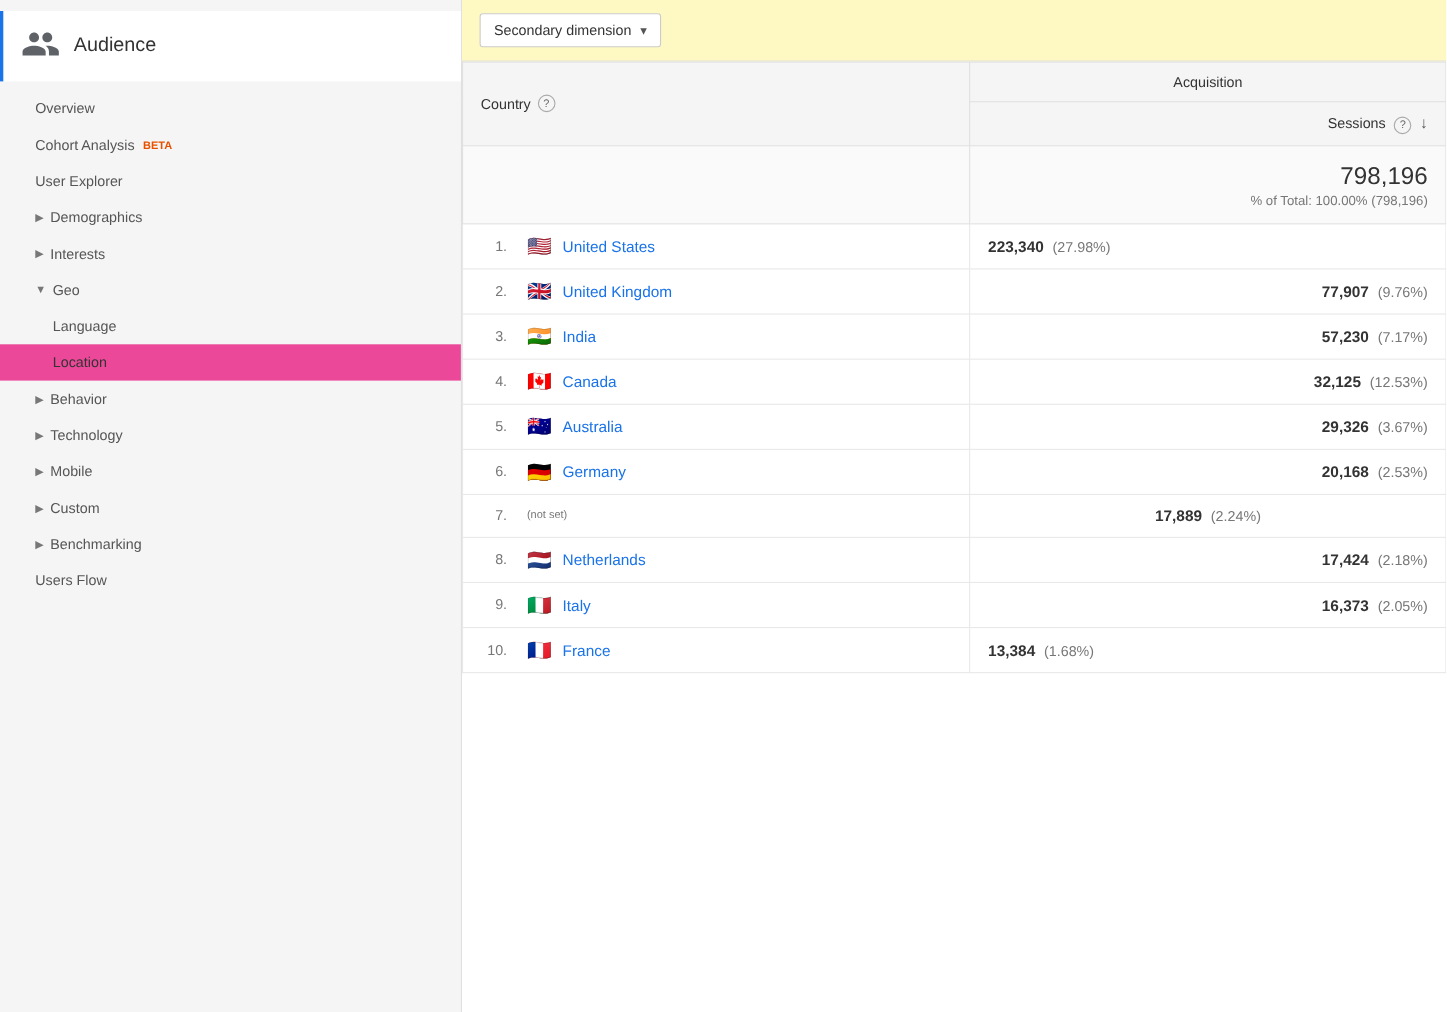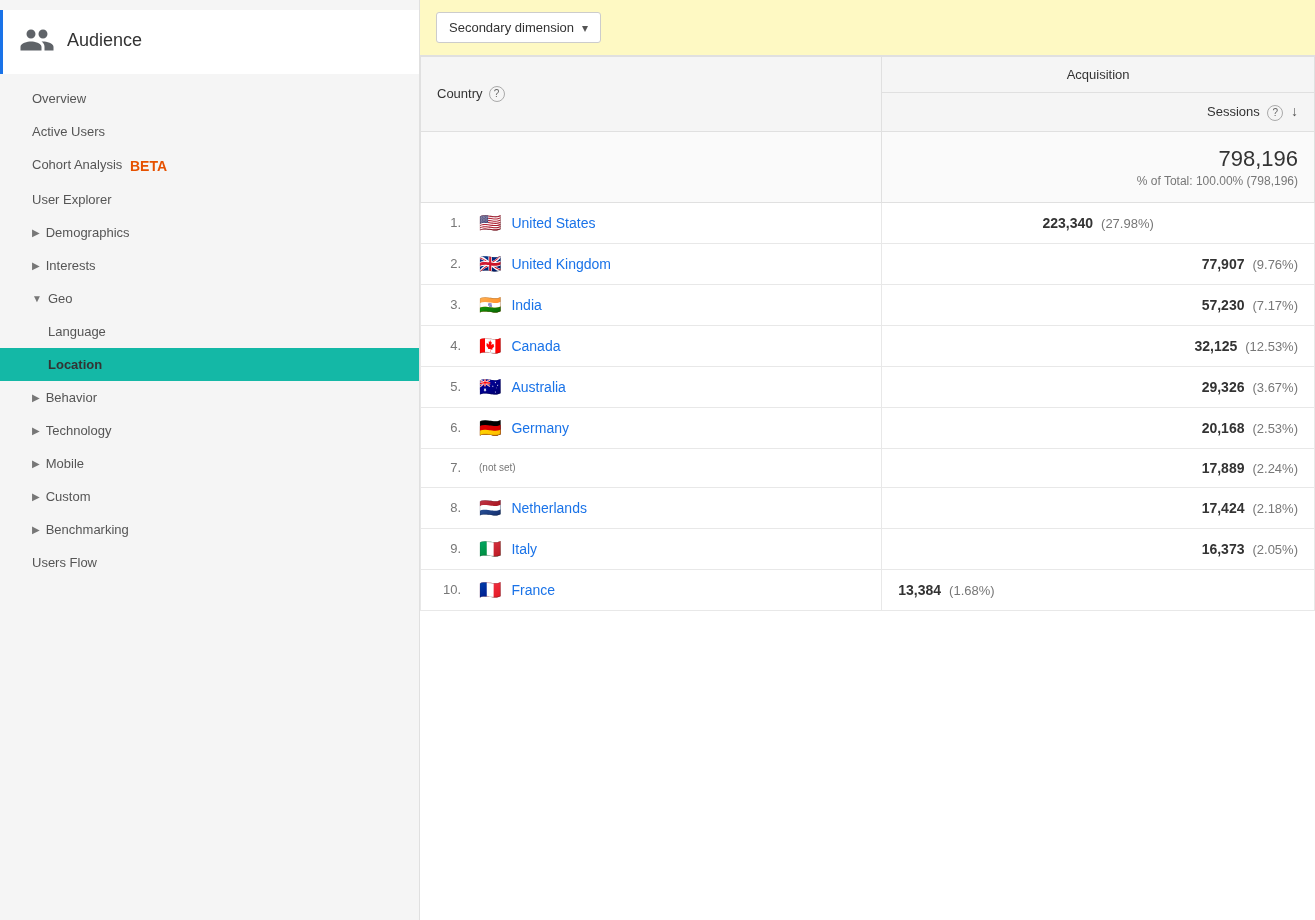--- a/index.html
+++ b/index.html
@@ -83,46 +83,43 @@
           <path d="M16 11c1.66 0 2.99-1.34 2.99-3S17.66 5 16 5c-1.66 0-3 1.34-3 3s1.34 3 3 3zm-8 0c1.66 0 2.99-1.34 2.99-3S9.66 5 8 5C6.34 5 5 6.34 5 8s1.34 3 3 3zm0 2c-2.33 0-7 1.17-7 3.5V19h14v-2.5c0-2.33-4.67-3.5-7-3.5zm8 0c-.29 0-.62.02-.97.05 1.16.84 1.97 1.97 1.97 3.45V19h6v-2.5c0-2.33-4.67-3.5-7-3.5z"></path>
         </svg>
       </div>
       <span class="sidebar-header-title">Audience</span>
     </div>
 
     <div class="sidebar-item">
       <span>Overview</span>
     </div>
     <div class="sidebar-item">
-      <span>Active Users</span>
-    </div>
-    <div class="sidebar-item">
       <span>Cohort Analysis</span>
-      <span style="color:#e65100; font-size:14px; font-weight:bold; margin-left:4px; vertical-align:middle;">BETA</span>
+      <span style="color:#e65100; font-size:10px; font-weight:bold; margin-left:4px; vertical-align:middle;">BETA</span>
     </div>
     <div class="sidebar-item">
       <span>User Explorer</span>
     </div>
 
     <div class="sidebar-item sidebar-item-with-arrow">
       <span class="arrow">▶</span>
       <span>Demographics</span>
     </div>
     <div class="sidebar-item sidebar-item-with-arrow">
       <span class="arrow">▶</span>
       <span>Interests</span>
     </div>
     <div class="sidebar-item sidebar-item-with-arrow">
       <span class="arrow">▼</span>
       <span>Geo</span>
     </div>
     <div class="sidebar-sub-item">
       <span>Language</span>
     </div>
-    <div class="sidebar-sub-item active" style="font-weight:bold; background:#14b8a6;">
+    <div class="sidebar-sub-item active" style="font-weight:normal; background:#ec4899;">
       <span>Location</span>
     </div>
 
     <div class="sidebar-item sidebar-item-with-arrow">
       <span class="arrow">▶</span>
       <span>Behavior</span>
     </div>
     <div class="sidebar-item sidebar-item-with-arrow">
       <span class="arrow">▶</span>
       <span>Technology</span>
@@ -185,21 +182,21 @@
           </tr>
 
         <tr class="data-row">
               <td style="border: 1px solid rgb(232, 232, 232); padding: 11px 16px; vertical-align: middle;">
                 <div class="country-cell">
                   <span class="rank">1.</span>
                   <span class="flag">🇺🇸</span>
                   <a class="country-link" href="#">United States</a>
                 </div>
               </td>
-              <td class="sessions-cell" style="border: 1px solid rgb(232, 232, 232); padding: 11px 16px; text-align: center; vertical-align: middle;"><span class="sessions-num">223,340</span><span class="sessions-pct">(27.98%)</span></td>
+              <td class="sessions-cell" style="border: 1px solid rgb(232, 232, 232); padding: 11px 16px; text-align: left; vertical-align: middle;"><span class="sessions-num">223,340</span><span class="sessions-pct">(27.98%)</span></td>
             </tr>
             <tr class="data-row">
               <td style="border: 1px solid rgb(232, 232, 232); padding: 11px 16px; vertical-align: middle;">
                 <div class="country-cell">
                   <span class="rank">2.</span>
                   <span class="flag">🇬🇧</span>
                   <a class="country-link" href="#">United Kingdom</a>
                 </div>
               </td>
               <td class="sessions-cell" style="border: 1px solid rgb(232, 232, 232); padding: 11px 16px; text-align: right; vertical-align: middle;"><span class="sessions-num">77,907</span><span class="sessions-pct">(9.76%)</span></td>
@@ -244,21 +241,21 @@
               </td>
               <td class="sessions-cell" style="border: 1px solid rgb(232, 232, 232); padding: 11px 16px; text-align: right; vertical-align: middle;"><span class="sessions-num">20,168</span><span class="sessions-pct">(2.53%)</span></td>
             </tr>
             <tr class="data-row">
               <td style="border: 1px solid rgb(232, 232, 232); padding: 11px 16px; vertical-align: middle;">
                 <div class="country-cell">
                   <span class="rank">7.</span>
                   <span class="not-set">(not set)</span>
                 </div>
               </td>
-              <td class="sessions-cell" style="border: 1px solid rgb(232, 232, 232); padding: 11px 16px; text-align: right; vertical-align: middle;"><span class="sessions-num">17,889</span><span class="sessions-pct">(2.24%)</span></td>
+              <td class="sessions-cell" style="border: 1px solid rgb(232, 232, 232); padding: 11px 16px; text-align: center; vertical-align: middle;"><span class="sessions-num">17,889</span><span class="sessions-pct">(2.24%)</span></td>
             </tr>
             <tr class="data-row">
               <td style="border: 1px solid rgb(232, 232, 232); padding: 11px 16px; vertical-align: middle;">
                 <div class="country-cell">
                   <span class="rank">8.</span>
                   <span class="flag">🇳🇱</span>
                   <a class="country-link" href="#">Netherlands</a>
                 </div>
               </td>
               <td class="sessions-cell" style="border: 1px solid rgb(232, 232, 232); padding: 11px 16px; text-align: right; vertical-align: middle;"><span class="sessions-num">17,424</span><span class="sessions-pct">(2.18%)</span></td>

